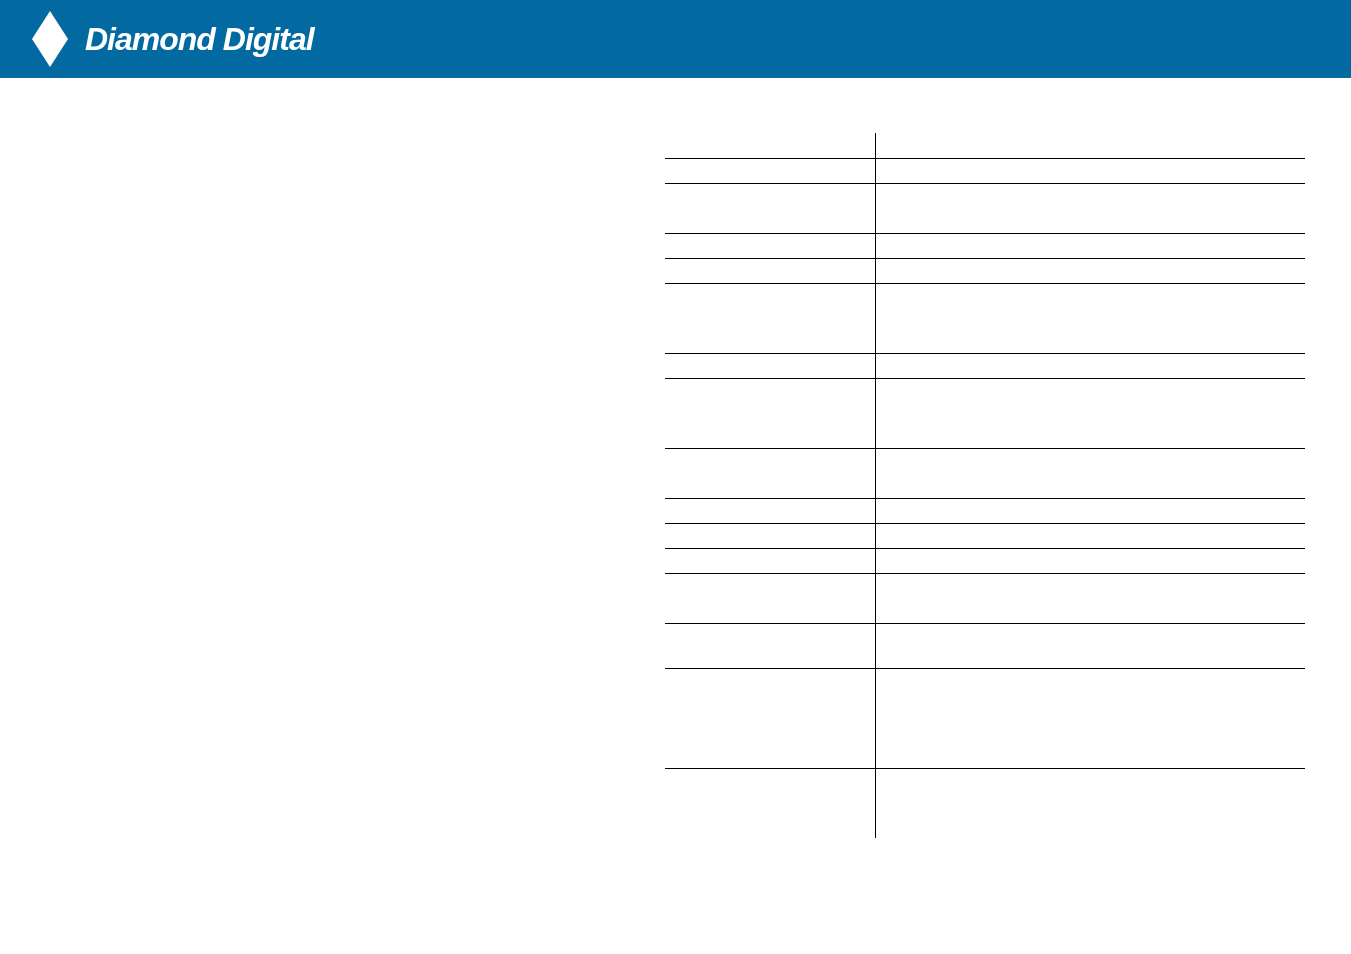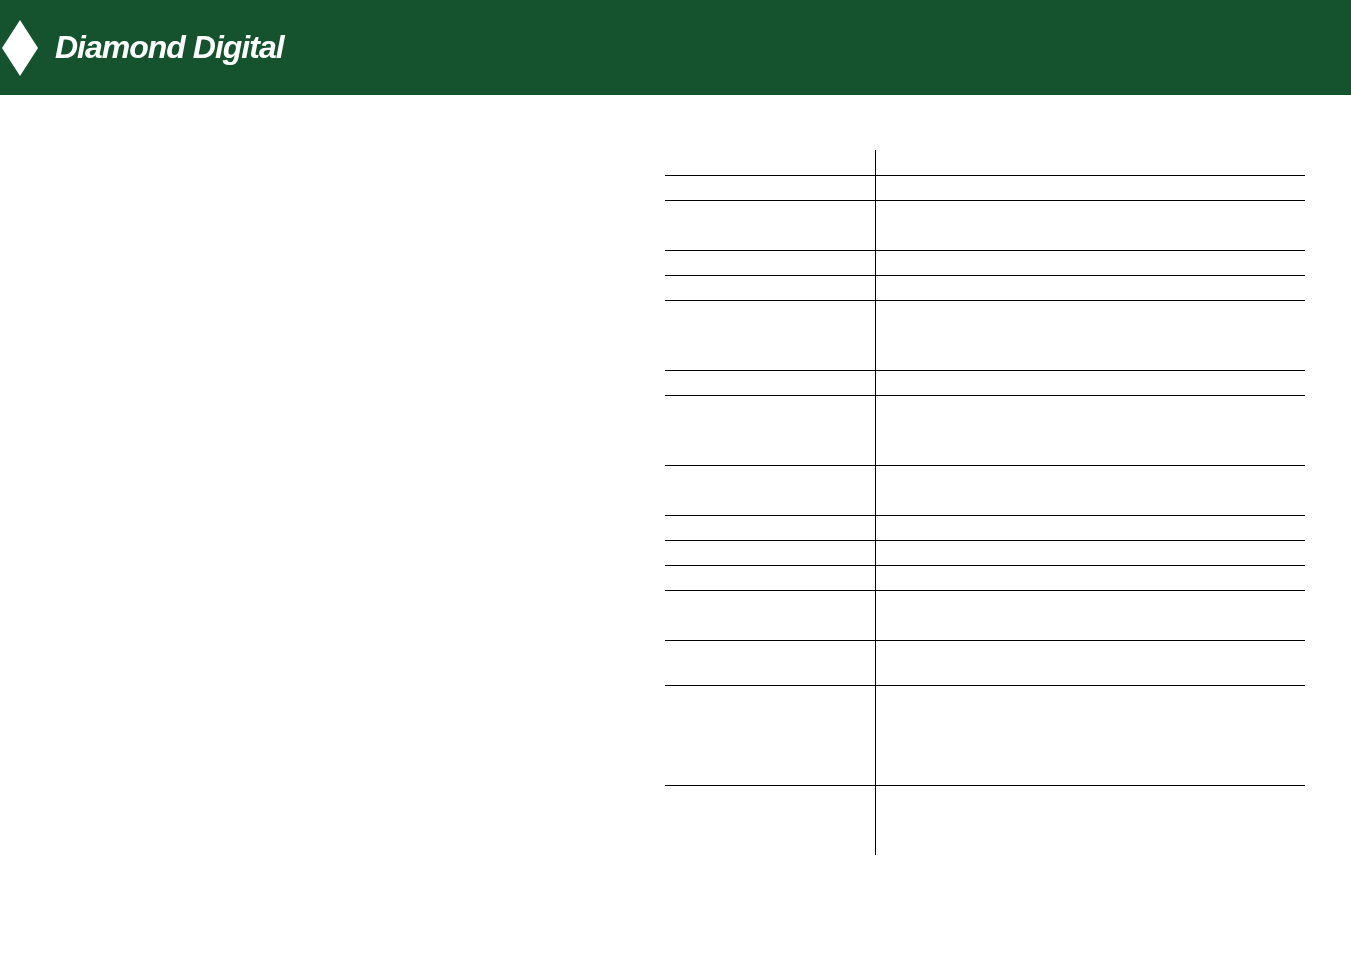--- a/index.html
+++ b/index.html
@@ -1,17 +1,17 @@
 <!DOCTYPE html>
 <html><head>
   <meta charset="utf-8">
   <style>
     * { margin: 0; padding: 0; box-sizing: border-box; }
     body { width: 1351px; height: 954px; background: #fff; font-family: Arial, Helvetica, sans-serif; }
-    .header { background: #14532d; height: 95px; display: flex; align-items: center; }
+    .header { background: #0369a1; height: 78px; display: flex; align-items: center; padding-left: 30px; }
     .diamond-svg { width: 40px; height: 60px; margin-right: 15px; }
     .brand { color: #fff; font-size: 32px; font-style: italic; font-weight: bold; letter-spacing: -1px; }
     .content { width: 640px; margin-left: 665px; margin-top: 55px; }
     .tbl { width: 100%; border-collapse: collapse; }
     .tbl td { border-top: 1px solid #000; padding: 0; vertical-align: top; }
     .tbl tr.no-top td { border-top: none; }
     .tbl td.left { width: 210px; border-right: 1px solid #000; }
     .tbl td.right { border: none; border-top: 1px solid #000; }
     .tbl tr.no-top td.right { border-top: none; }
     .h25 { height: 25px; }

